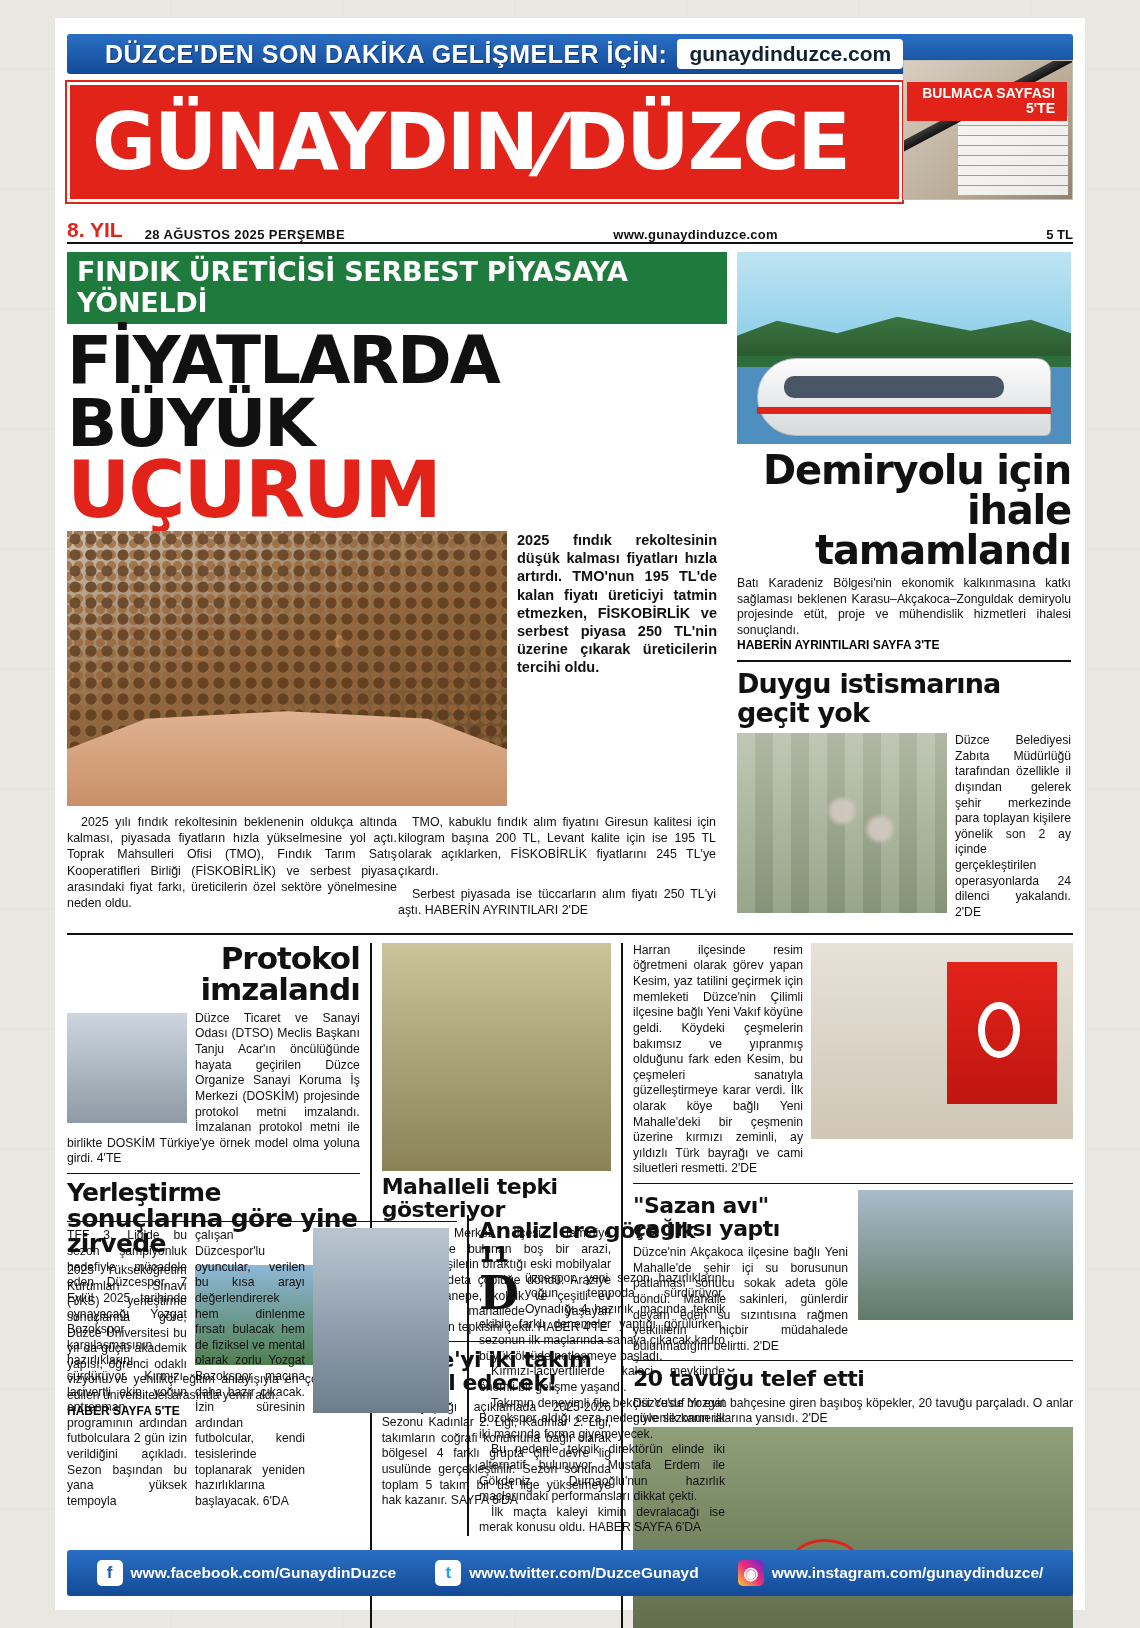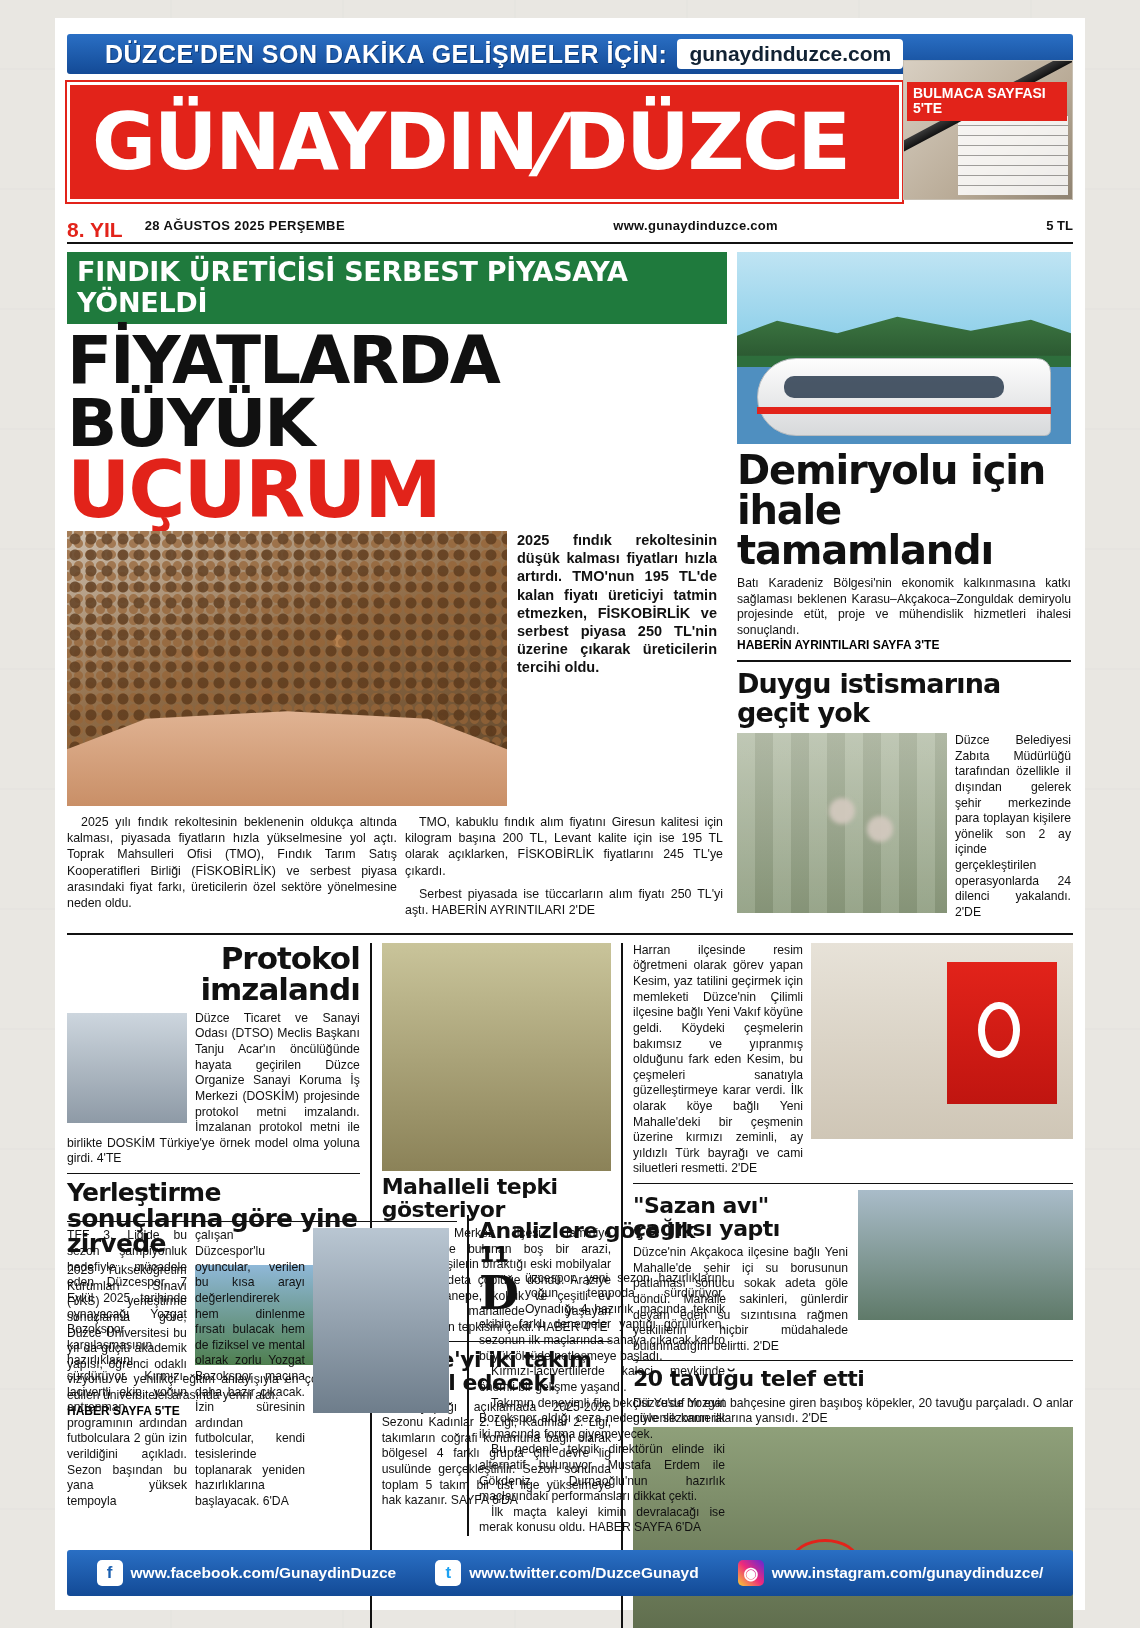--- a/index.html
+++ b/index.html
@@ -78,42 +78,42 @@
     color:#222; font-size:15px; font-weight:bold; letter-spacing:1px;
   }
   .mast-photo{
     position:absolute; right:0; top:-22px; width:170px; height:140px;
     background:linear-gradient(135deg,#d8cfc2,#b9ab97 60%,#8e8271);
     border:1px solid #c7bfb2;
     overflow:hidden;
   }
   .bulmaca{
     position:absolute; right:6px; top:0px; width:160px;
-    background:#e2231a; color:#fff; text-align:left;
-    font-weight:bold; font-size:14px; line-height:1.1; padding:4px 6px;
+    background:#e2231a; color:#fff; text-align:right;
+    font-weight:bold; font-size:14px; line-height:1.1; padding:4px 12px;
     z-index:3;
   }
   .crosspen{
     position:absolute; left:-30px; top:40px; width:210px; height:10px;
     background:linear-gradient(#3a3a3a,#111);
     transform:rotate(-28deg);
     border-radius:3px;
   }
   .crossgrid{
     position:absolute; right:4px; bottom:4px; width:110px; height:80px;
     background:
       repeating-linear-gradient(0deg,#fff 0 9px,#9a9a9a 9px 10px),
       repeating-linear-gradient(90deg,#fff 0 9px,#9a9a9a 9px 10px);
     opacity:.85;
   }
 
   .mast-info{
     position:relative; margin:6px 12px 0 12px; height:26px;
     border-bottom:2px solid #111;
-    display:flex; align-items:flex-start; font-size:13px; font-weight:bold;
+    display:flex; align-items:flex-end; font-size:13px; font-weight:bold;
   }
   .mast-info .yil{ color:#e2231a; font-size:21px; margin-right:22px;}
   .mast-info .date{ color:#111; letter-spacing:.4px;}
   .mast-info .web{ margin-left:auto; margin-right:auto; color:#111; letter-spacing:.3px;}
   .mast-info .price{ color:#111; }
 
   
   .content{ margin:8px 12px 0 12px; }
   .row{ display:flex; gap:10px; }
 
@@ -161,21 +161,21 @@
     background-size:16px 16px, 11px 11px;
     background-position:0 0, 6px 7px;
     opacity:.85;
   }
   .hands{
     position:absolute; left:0; right:0; bottom:0; height:95px;
     background:linear-gradient(#e0b393,#c98f67);
     clip-path:polygon(0 40%,18% 8%,50% 0,82% 8%,100% 40%,100% 100%,0 100%);
   }
 
-  .body-2col{ display:flex; gap:8px; margin-top:8px;}
+  .body-2col{ display:flex; gap:1px; margin-top:8px;}
   .col{ font-size:12.4px; line-height:1.3; text-align:justify; color:#111;}
   .col p{ margin:0 0 7px 0; text-indent:14px;}
 
   .photo-train{
     width:100%; height:192px;
     background:linear-gradient(#7fc5e8 0 45%, #2e6e3c 45% 60%, #4f8fc0 60% 100%);
     position:relative; overflow:hidden;
   }
   .train-body{
     position:absolute; left:6%; bottom:8px; width:88%; height:78px;
@@ -196,21 +196,21 @@
   }
   .hill{
     position:absolute; left:0; top:28%; width:100%; height:26%;
     background:linear-gradient(#3f7d45,#2c5a32);
     clip-path:polygon(0 60%,12% 30%,30% 55%,48% 22%,70% 50%,88% 28%,100% 55%,100% 100%,0 100%);
   }
 
   .head-blue-big{
     font-family:"DejaVu Sans", sans-serif;
     font-weight:bold; font-size:40px; line-height:1.0; color:#111;
-    letter-spacing:-1.2px; margin:6px 0 6px 0;
+    letter-spacing:-1.2px; margin:6px 0 6px 0;text-align:right;
   }
   .sub-head{
     font-family:"DejaVu Sans", sans-serif;
     font-weight:bold; font-size:27px; line-height:1.05; color:#111;
     letter-spacing:-.8px; margin:4px 0 6px 0;
   }
   .small-body{ font-size:12.2px; line-height:1.28; text-align:justify; color:#111;}
   .refline{ font-weight:bold; font-size:12px; }
 
   .photo-bench{

